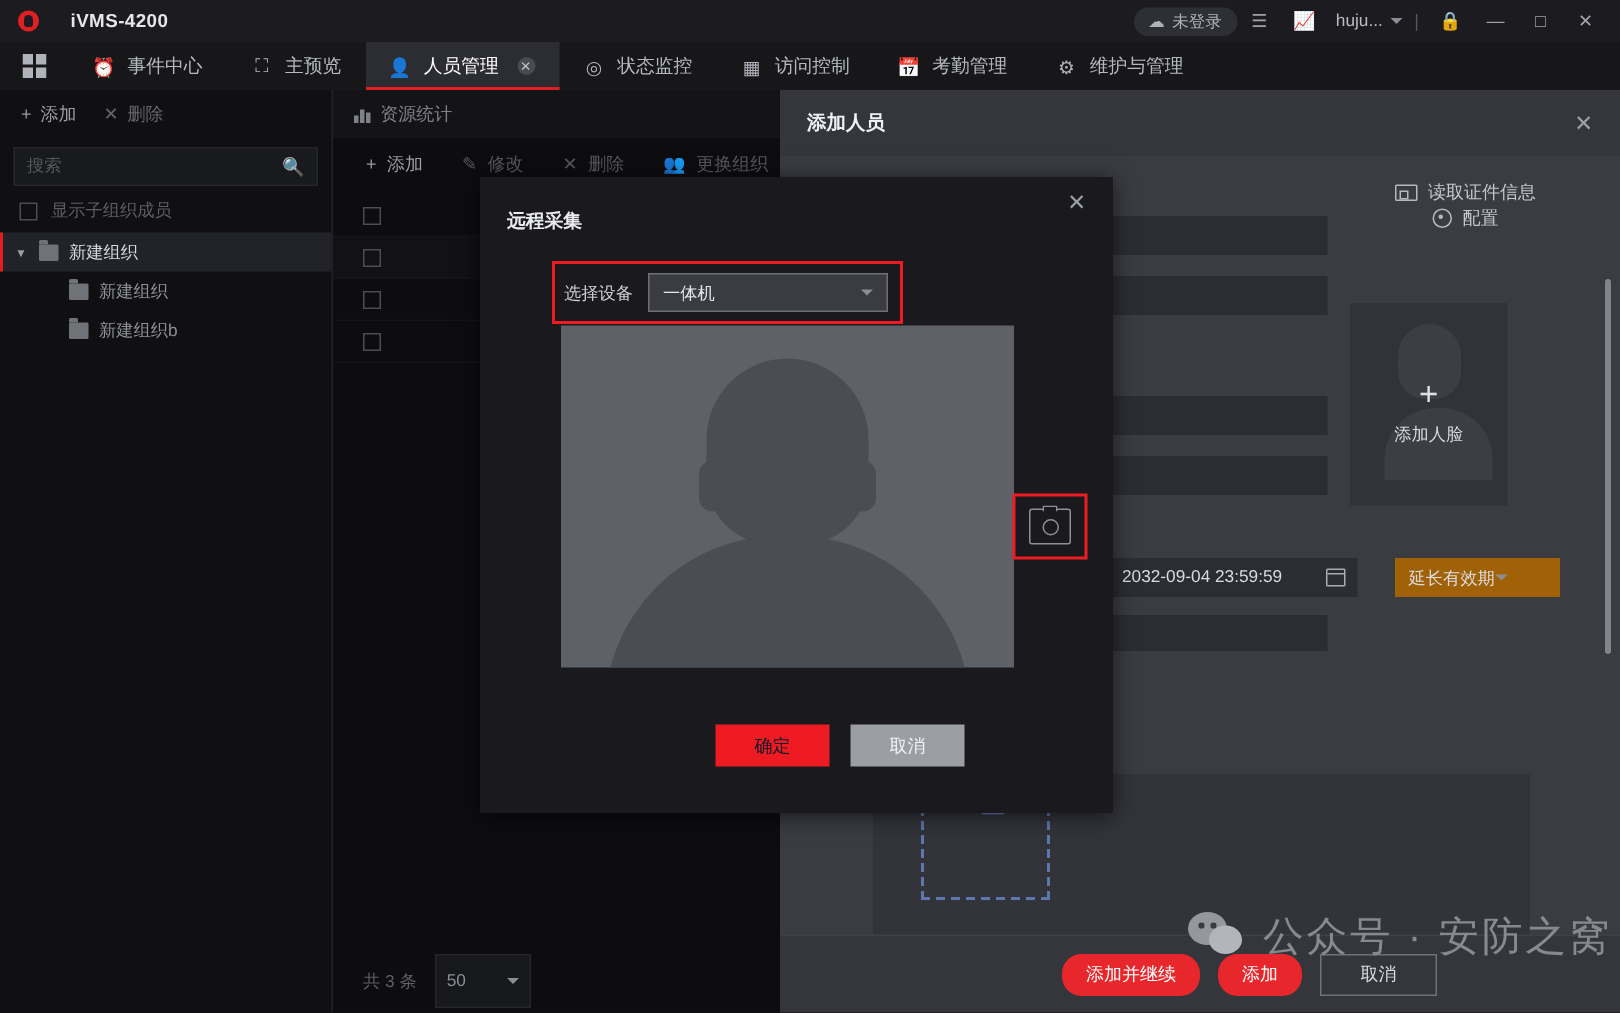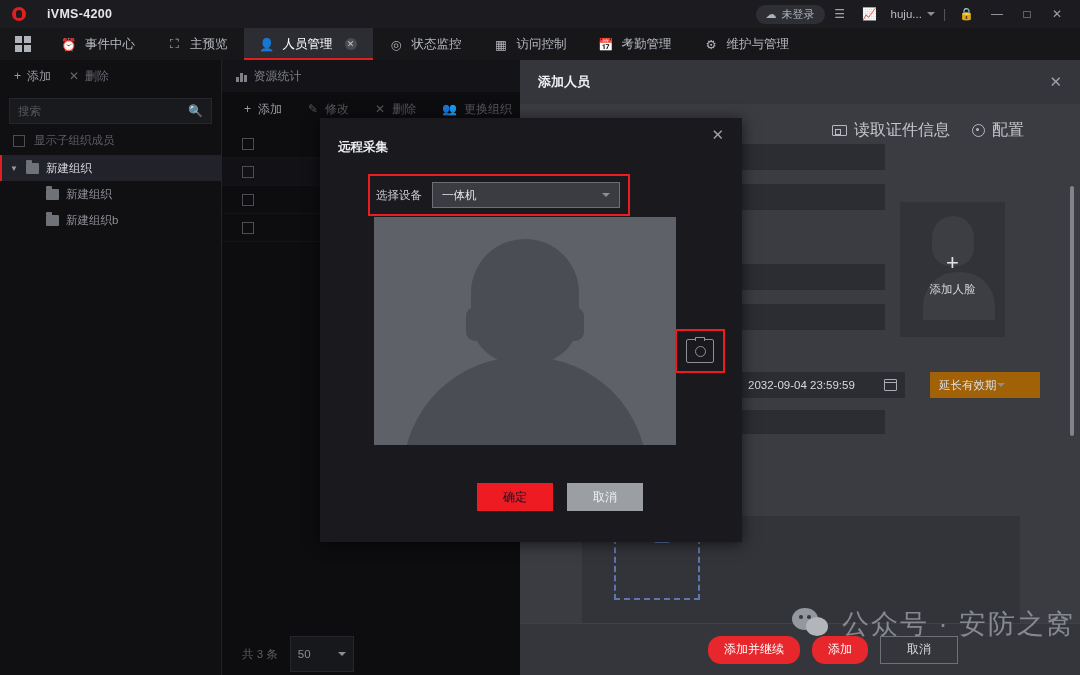--- a/index.html
+++ b/index.html
@@ -78,22 +78,22 @@
     align-items:center; justify-content:space-between; padding:0 7px; color:#8b8e94; font-size:11.5px; }
   .caret-dn { width:0;height:0;border-left:4px solid transparent;border-right:4px solid transparent;
     border-top:4px solid #8b8e94; }
 
   
   .addpanel { position:absolute; left:520px; top:60px; right:0; bottom:0; background:#34363c; }
   .ap-head { height:44px; display:flex; align-items:center; padding:0 18px; }
   .ap-title { font-size:13px; font-weight:bold; color:#eef0f3; }
   .ap-close { margin-left:auto; color:#9da1a8; font-size:15px; }
   .ap-body { position:absolute; left:0; right:0; top:44px; bottom:52px; background:#3a3c42; }
-  .ap-links { position:absolute; right:56px; top:16px; display:flex; align-items:center; gap:22px;
-    color:#c4c7cc; font-size:16px; }
+  .ap-links { position:absolute; right:56px; top:16px; display:flex; align-items:center; 
+    color:#c4c7cc; font-size:12px;flex-direction:column; }
   .ap-links .lk { display:flex; align-items:center; gap:7px; }
   .card-ico { width:15px; height:11px; border:1px solid #b6b9bf; border-radius:1px; position:relative; }
   .card-ico:after{content:"";position:absolute;left:2px;top:3px;width:4px;height:4px;border:1px solid #b6b9bf;}
   .gear-ico { width:13px; height:13px; border:1.6px solid #b6b9bf; border-radius:50%; position:relative; }
   .gear-ico:after{content:"";position:absolute;left:3.3px;top:3.3px;width:3px;height:3px;border-radius:50%;background:#b6b9bf;}
 
   .fields { position:absolute; left:220px; top:40px; width:145px; }
   .fld { height:26px; background:#2b2d32; margin-bottom:14px; }
   .fld.gap { background:transparent; }
   .date-fld { position:absolute; left:220px; top:268px; width:165px; height:26px; background:#2b2d32;
@@ -136,21 +136,21 @@
 
   
   .dlg { position:absolute; left:320px; top:118px; width:422px; height:424px; background:#1a1a1e;
     box-shadow:0 2px 14px rgba(0,0,0,.6); }
   .dlg-head { height:34px; display:flex; align-items:center; padding:0 18px; }
   .dlg-title { font-size:12.5px; font-weight:bold; color:#e9ebee;margin-top:25px; }
   .dlg-close { margin-left:auto; color:#9da1a8; font-size:15px; }
   .sel-row { position:absolute; left:48px; top:56px; display:flex; align-items:center; gap:10px;
     border:2px solid #ee1c22; padding:6px 8px 6px 6px; }
   .sel-label { color:#c9ccd1; font-size:11.5px; }
-  .sel-box { width:188px; height:26px; background:#3a3c42; border:1px solid #6c6f75; display:flex;
+  .sel-box { width:160px; height:26px; background:#3a3c42; border:1px solid #6c6f75; display:flex;
     align-items:center; justify-content:space-between; padding:0 9px; color:#e3e5e9; font-size:11.5px; }
   .preview { position:absolute; left:54px; top:99px; width:302px; height:228px; background:#5e6167; overflow:hidden; }
   .pv-head { position:absolute; left:50%; top:22px; transform:translateX(-50%); width:108px; height:124px;
     background:#4a4d53; border-radius:54px 54px 44px 44px; }
   .pv-ear-l,.pv-ear-r { position:absolute; top:90px; width:18px; height:34px; background:#4a4d53; border-radius:9px; }
   .pv-ear-l{left:92px;} .pv-ear-r{right:92px;}
   .pv-body { position:absolute; left:50%; bottom:-40px; transform:translateX(-50%); width:244px; height:128px;
     background:#4a4d53; border-radius:118px 118px 0 0; }
   .cam-btn { position:absolute; left:355px; top:211px; width:50px; height:44px; border:2px solid #ee1c22;
     display:flex; align-items:center; justify-content:center; }

